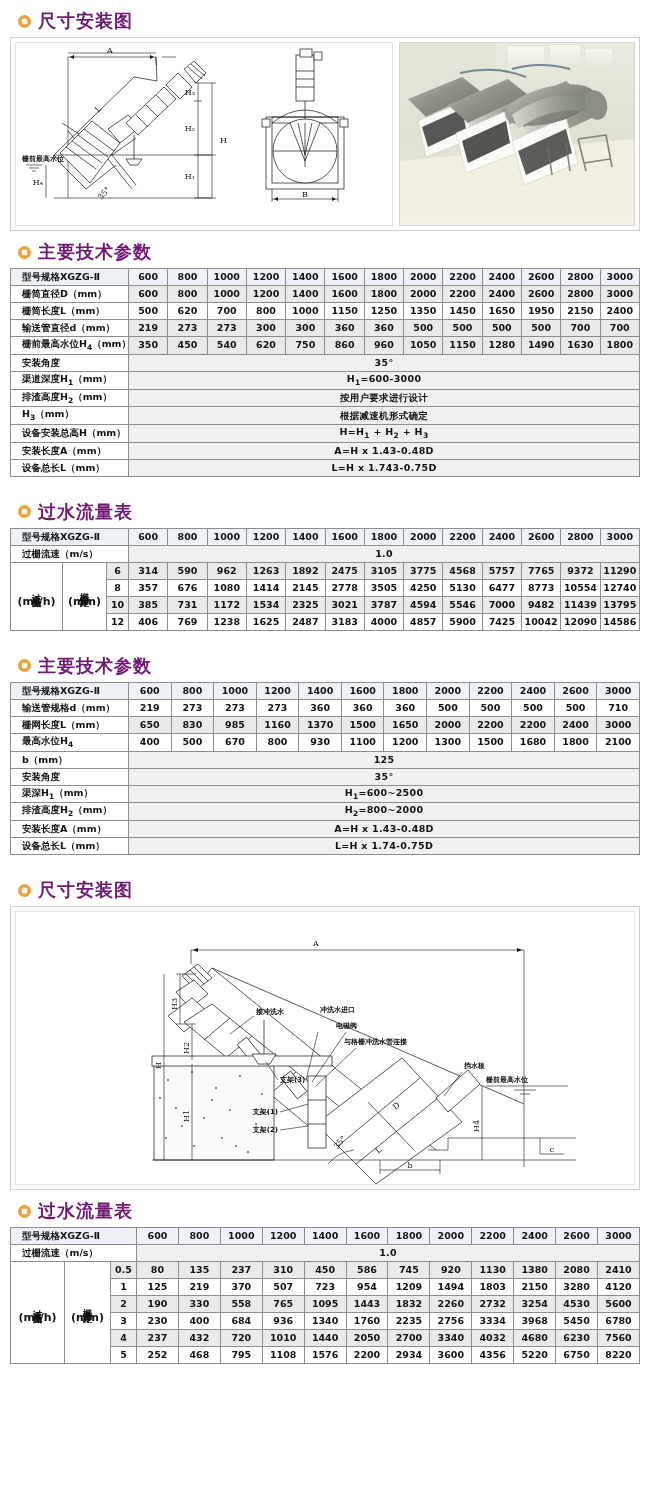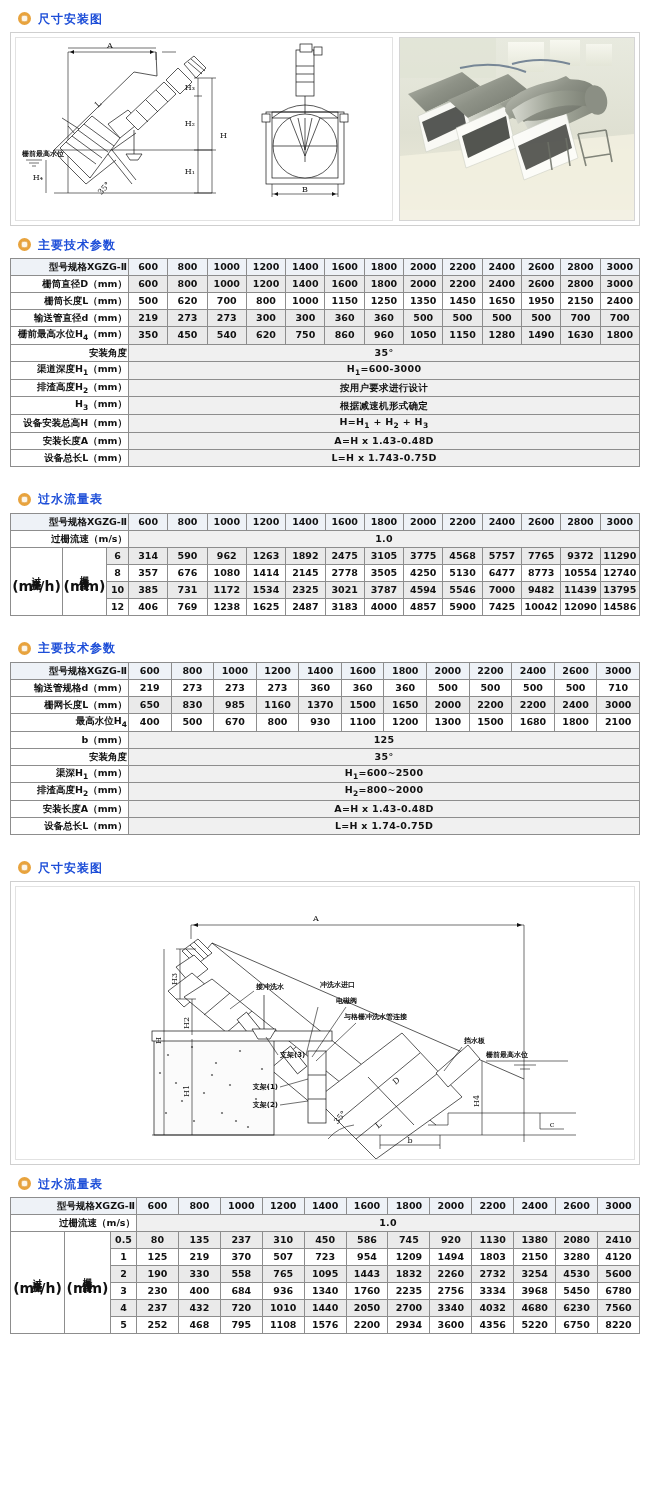--- a/index.html
+++ b/index.html
@@ -21,23 +21,23 @@
     margin: 12px 0 7px 8px;
   }
   .ring-icon {
     width: 13px; height: 13px; flex: 0 0 13px;
     border-radius: 50%;
     border: 3px solid #e8a33d;
     background: #fdf6e8;
     box-shadow: 0 0 0 0.5px #d8902c inset;
   }
   .section-title {
-    font-size: 12px;
+    font-size: 18px;
     font-weight: bold;
-    color: #1d4ed8;
+    color: #701a75;
     letter-spacing: 1px;
     line-height: 1;
   }
 
   
   .figure-wrap {
     border: 1px solid #cfcfcf;
     background: #fff;
     padding: 4px;
     display: flex;
@@ -74,30 +74,30 @@
     padding: 2px 1px;
     text-align: center;
     font-weight: bold;
     color: #111;
     height: 17px;
     line-height: 1.05;
     overflow: hidden;
     white-space: nowrap;
   }
   table.spec td.rowlabel {
-    text-align: right;
-    padding-left: 5px;
+    text-align: left;
+    padding-left: 11px;
     font-size: 9.5px;
   }
   table.spec tr.hdr td { background: #eef2f7; }
   table.spec td.shade { background: #eaeaea; }
   table.spec td.merged { background: #f0f0f0; letter-spacing: .3px; }
   .vcell-inner { display:flex; flex-direction:column; align-items:center; justify-content:center; height:100%; }
   .vtxt { writing-mode: vertical-rl; text-orientation: upright; letter-spacing: 2px; }
-  .vunit { writing-mode: horizontal-tb; margin-top: 3px; font-size: 14px; }
+  .vunit { writing-mode: horizontal-tb; margin-top: 3px; font-size: 11px; }
   sub { font-size: 7.5px; }
   .tbl-gap { height: 14px; }
 
   .fig-label { font-size: 8px; fill: #111; font-family: "DejaVu Serif", "Liberation Serif", serif; }
   .fig-label-cn { font-size: 7px; fill: #111; font-weight: bold; font-family: "DejaVu Sans", sans-serif; }
   .dim { stroke: #111; stroke-width: .6; fill: none; }
   .part { stroke: #111; stroke-width: .7; fill: none; }
   .partf { stroke: #111; stroke-width: .7; fill: #fff; }
 </style>
 </head>

